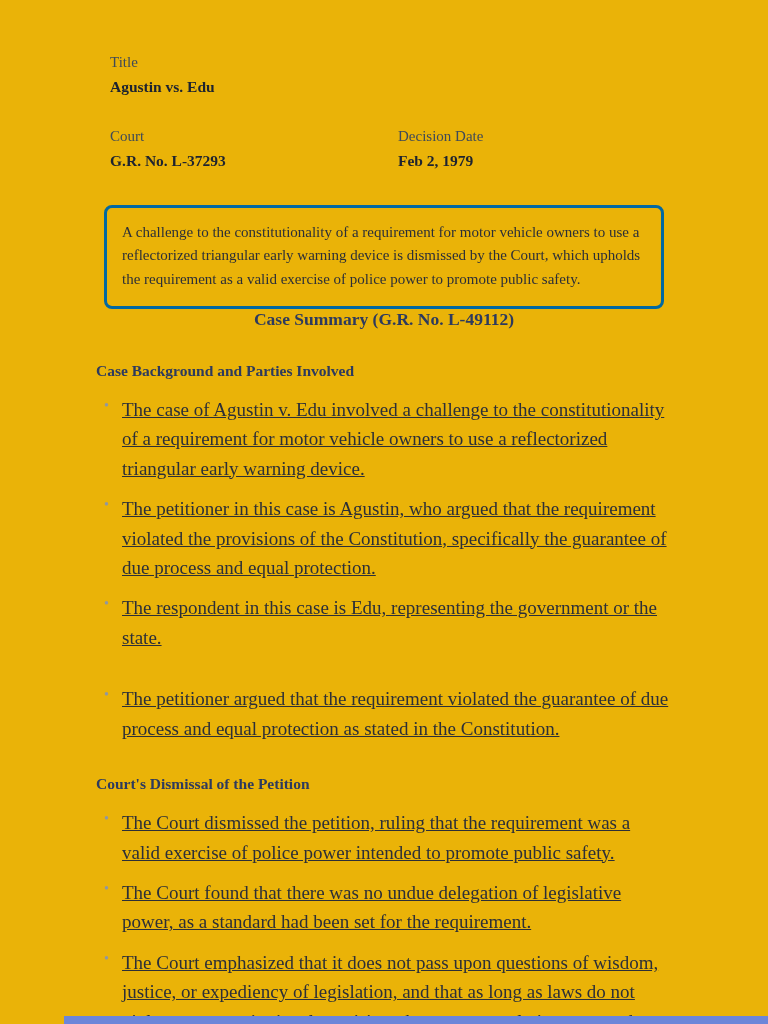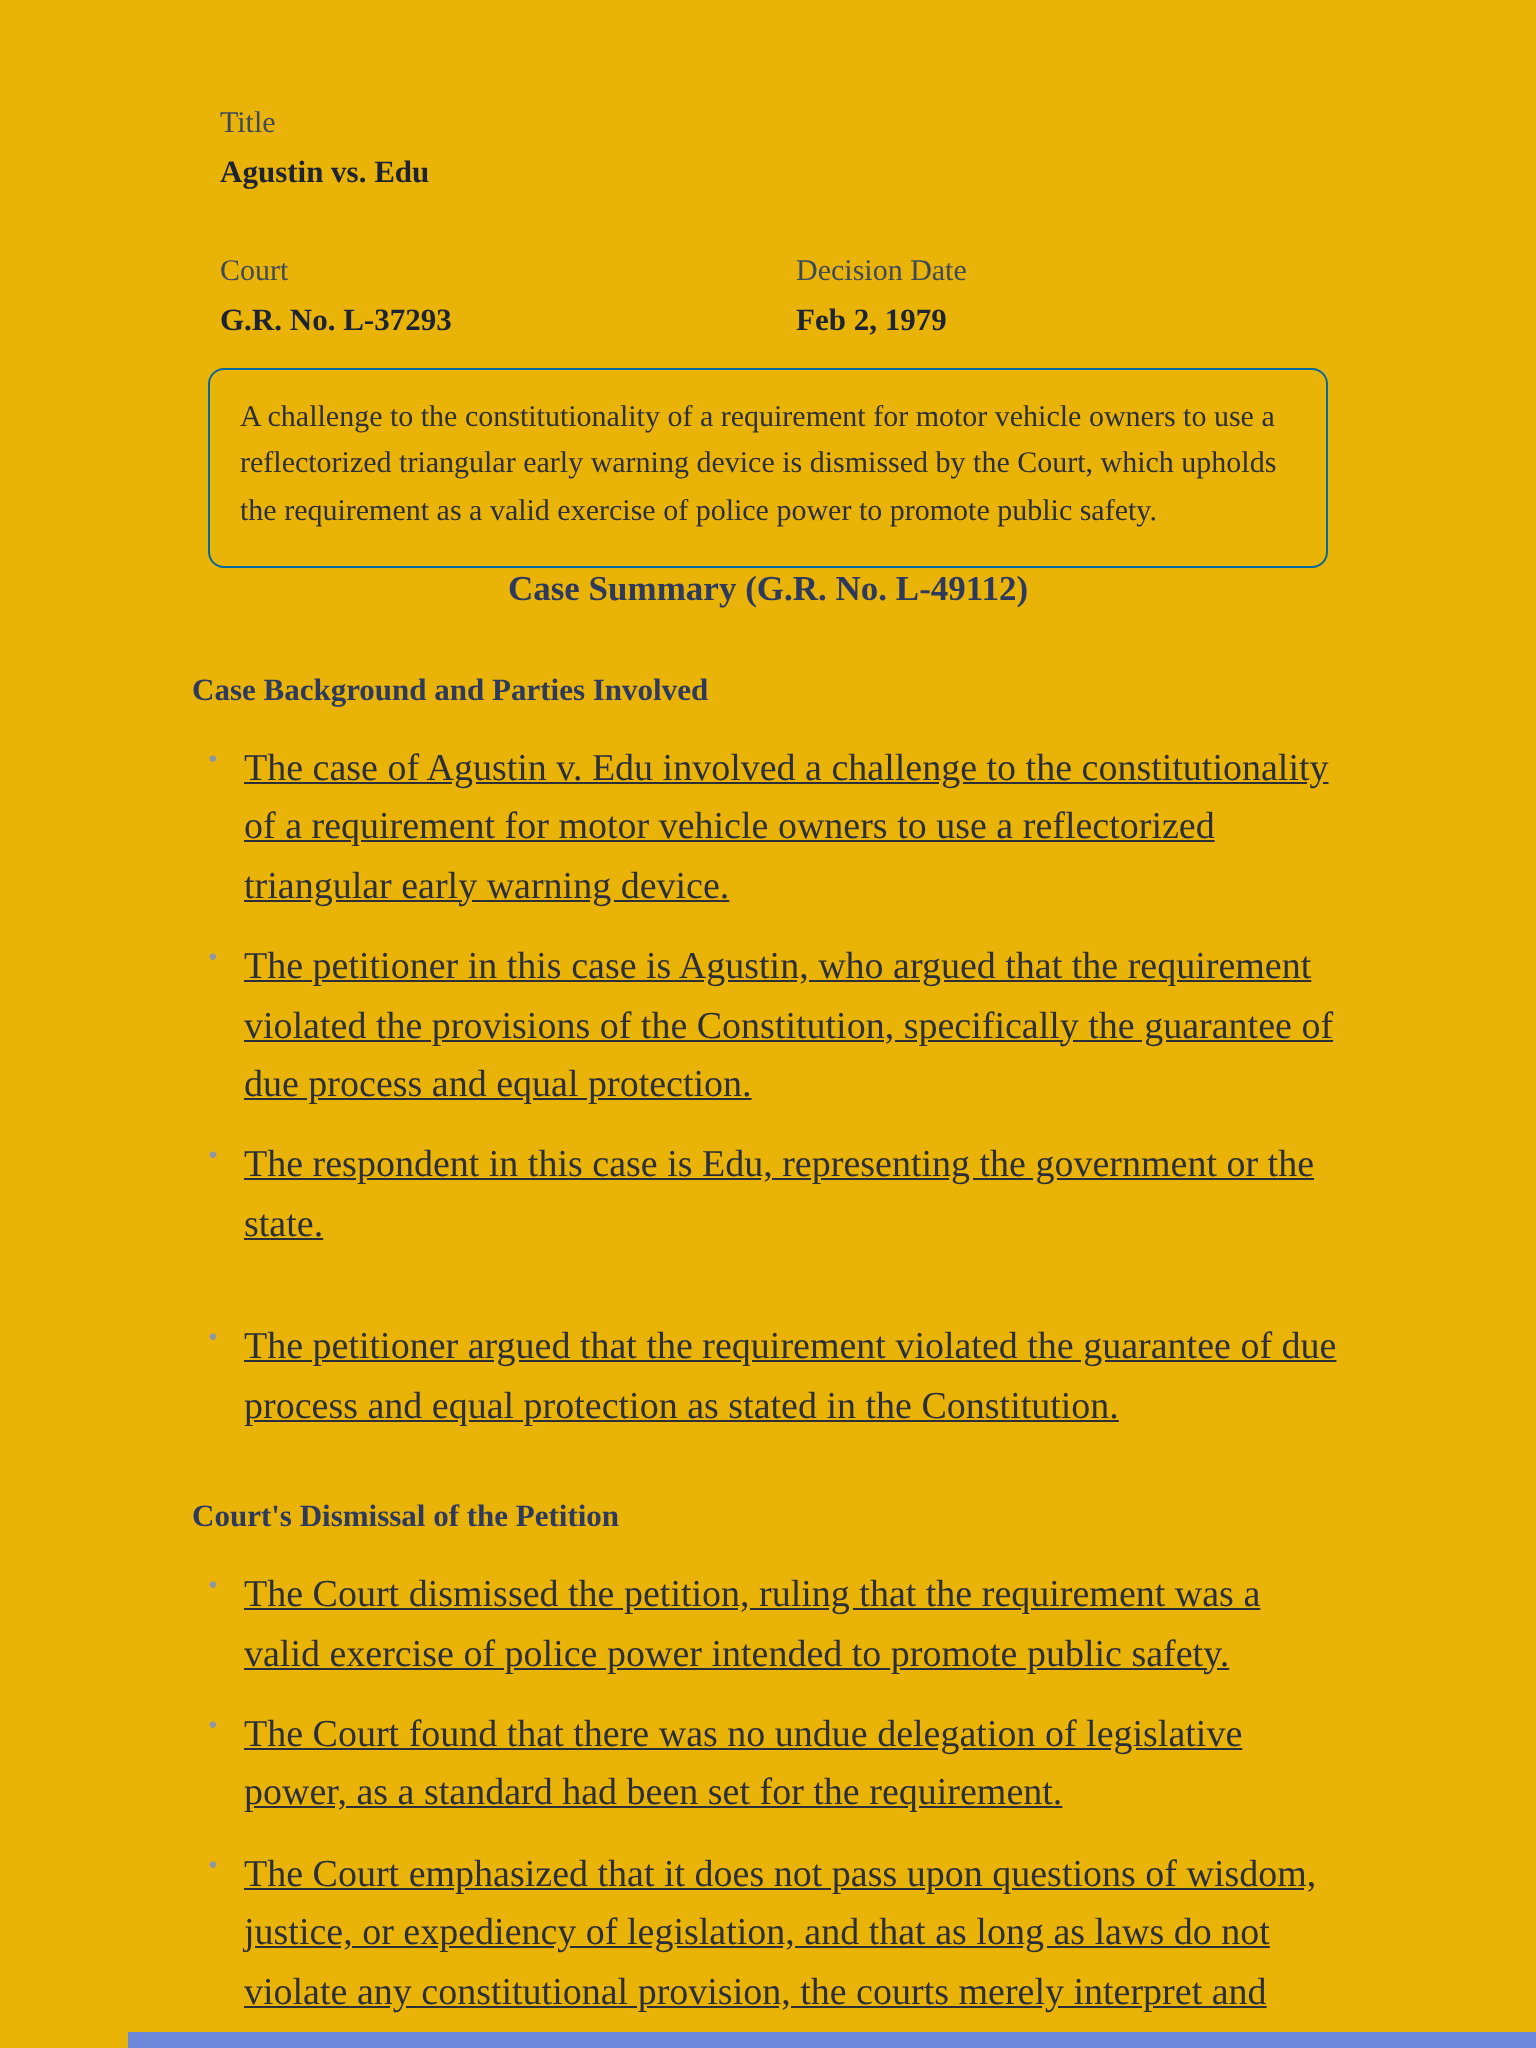--- a/index.html
+++ b/index.html
@@ -29,22 +29,22 @@
     font-size: 15.5px;
     font-weight: bold;
     color: var(--value, #1d2330);
   }
   .meta-row {
     display: flex;
     margin-top: 32px;
   }
   .meta-row .field { width: 50%; }
   .summary-box {
-    margin: 14px 8px 0 8px;
-    border: 1px solid #0369a1;
+    margin: 35px 8px 0 8px;
+    border: 3px solid #0369a1;
     border-radius: 8px;
     padding: 13px 16px 15px 15px;
   }
   .summary-box p {
     font-size: 15px;
     line-height: 1.55;
     color: var(--body, #2c2f38);
   }
   .main-heading {
     text-align: center;

